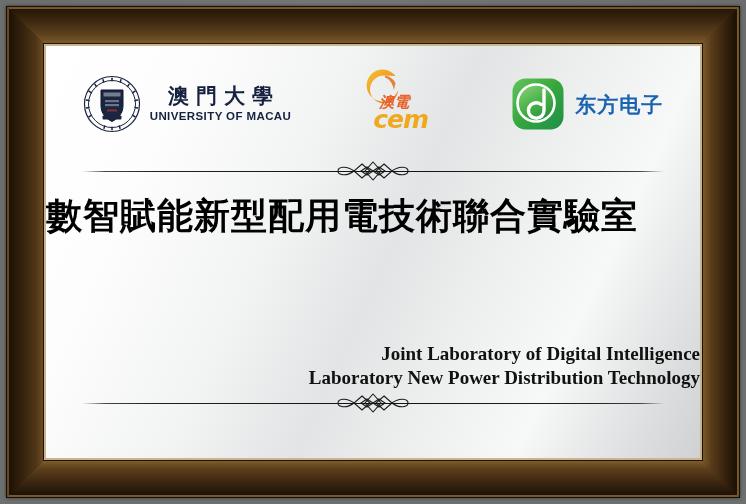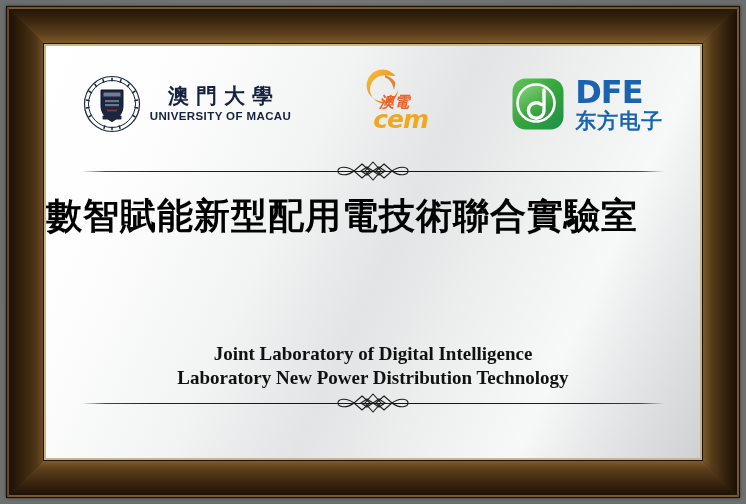--- a/index.html
+++ b/index.html
@@ -278,21 +278,21 @@
     font-size: 19px;
     font-weight: 700;
     color: #111;
     line-height: 1.28;
   }
   #title-en {
     position: absolute;
     left: 0;
     right: 0;
     top: 296px;
-    text-align: center;
+    text-align: right;
     font-family: "Liberation Serif", "DejaVu Serif", serif;
     font-size: 19px;
     font-weight: 700;
     color: #111;
     line-height: 1.28;
   }
 </style>
 </head>
 <body>
 
@@ -384,21 +384,20 @@
                   <stop offset="100%" stop-color="#2a9440"></stop>
                 </linearGradient>
               </defs>
               <rect x="1.5" y="1.5" width="51" height="51" rx="13" fill="url(#dfeSq)"></rect>
               <circle cx="25" cy="26" r="18.5" fill="url(#dfeCirc)" stroke="#ffffff" stroke-width="2.6"></circle>
 
               <path d="M33 13 v20.5 a7.8 7.8 0 1 1 -7.8 -7.8 a7.8 7.8 0 0 1 5 1.8" fill="none" stroke="#ffffff" stroke-width="3.4" stroke-linecap="round"></path>
             </svg>
           </div>
           <div id="dfe-text">
-            <div id="dfe-en">DFE</div>
             <div id="dfe-cn">东方电子</div>
           </div>
         </div>
 
       </div>
 
       <div id="divider-top" class="divider">
         <div class="divider-rule"></div>
         <div class="divider-knot">
           <svg viewBox="0 0 94 26" width="94" height="26" aria-hidden="true">

